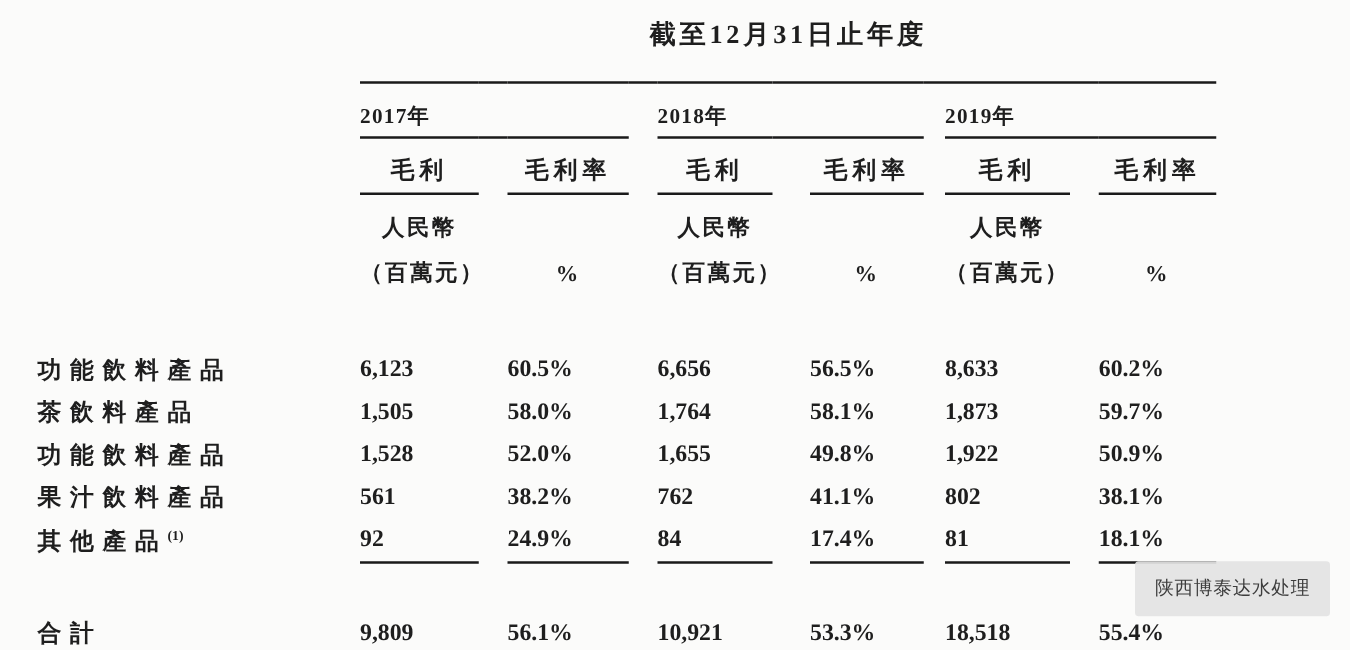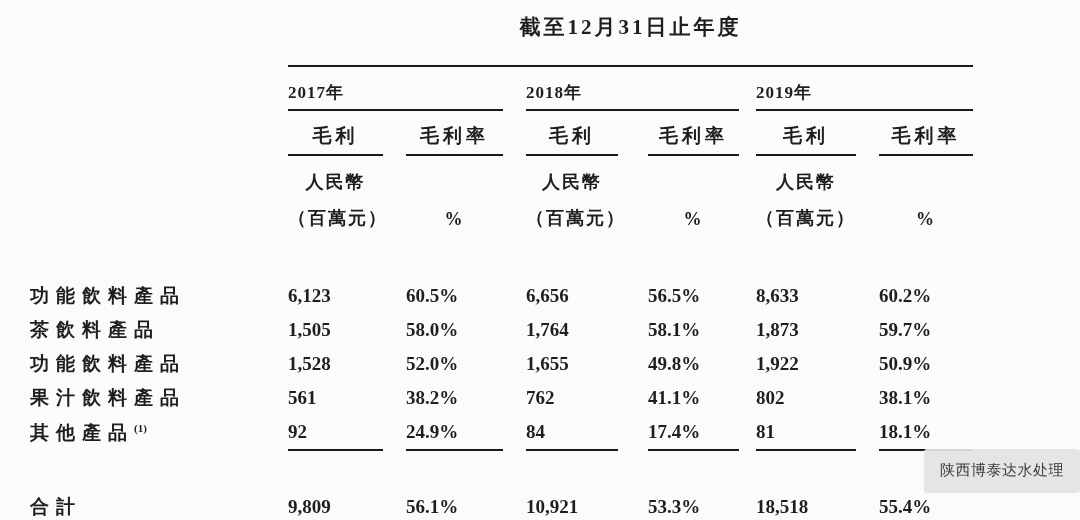--- a/index.html
+++ b/index.html
@@ -34,21 +34,21 @@
   .year{text-align:left;font-size:17px;letter-spacing:1px;padding-bottom:5px;}
   .ch{text-align:center;font-size:19px;letter-spacing:4px;padding-bottom:5px;}
   .sub{text-align:center;font-size:18px;letter-spacing:2px;}
   .num{font-size:19px;padding-right:2px;}
   .lab{font-size:19px;letter-spacing:7px;padding-left:30px;}
   .lab sup{font-size:11px;letter-spacing:0;vertical-align:super;}
   .ul{border-bottom:2px solid #1a1a1a;}
   .dbar{height:3px;border-top:5px solid #141414;border-bottom:2px solid #141414;}
   
   .watermark{
-    position:absolute;right:0;top:449px;width:156px;height:44px;
+    position:absolute;right:16px;top:449px;width:156px;height:44px;
     background:rgba(227,227,227,0.92);
     border-radius:3px;
     display:flex;flex-direction:column;align-items:center;justify-content:center;
     line-height:1.3;z-index:5;
   }
   .wm1{font-family:"DejaVu Sans","Liberation Sans",sans-serif;font-size:15px;color:#3d3d3d;letter-spacing:0.5px;}
   .wm2{font-family:"DejaVu Sans Mono","Liberation Mono",monospace;font-size:15px;font-weight:bold;color:#2b2b2b;}
 </style>
 </head>
 <body>

